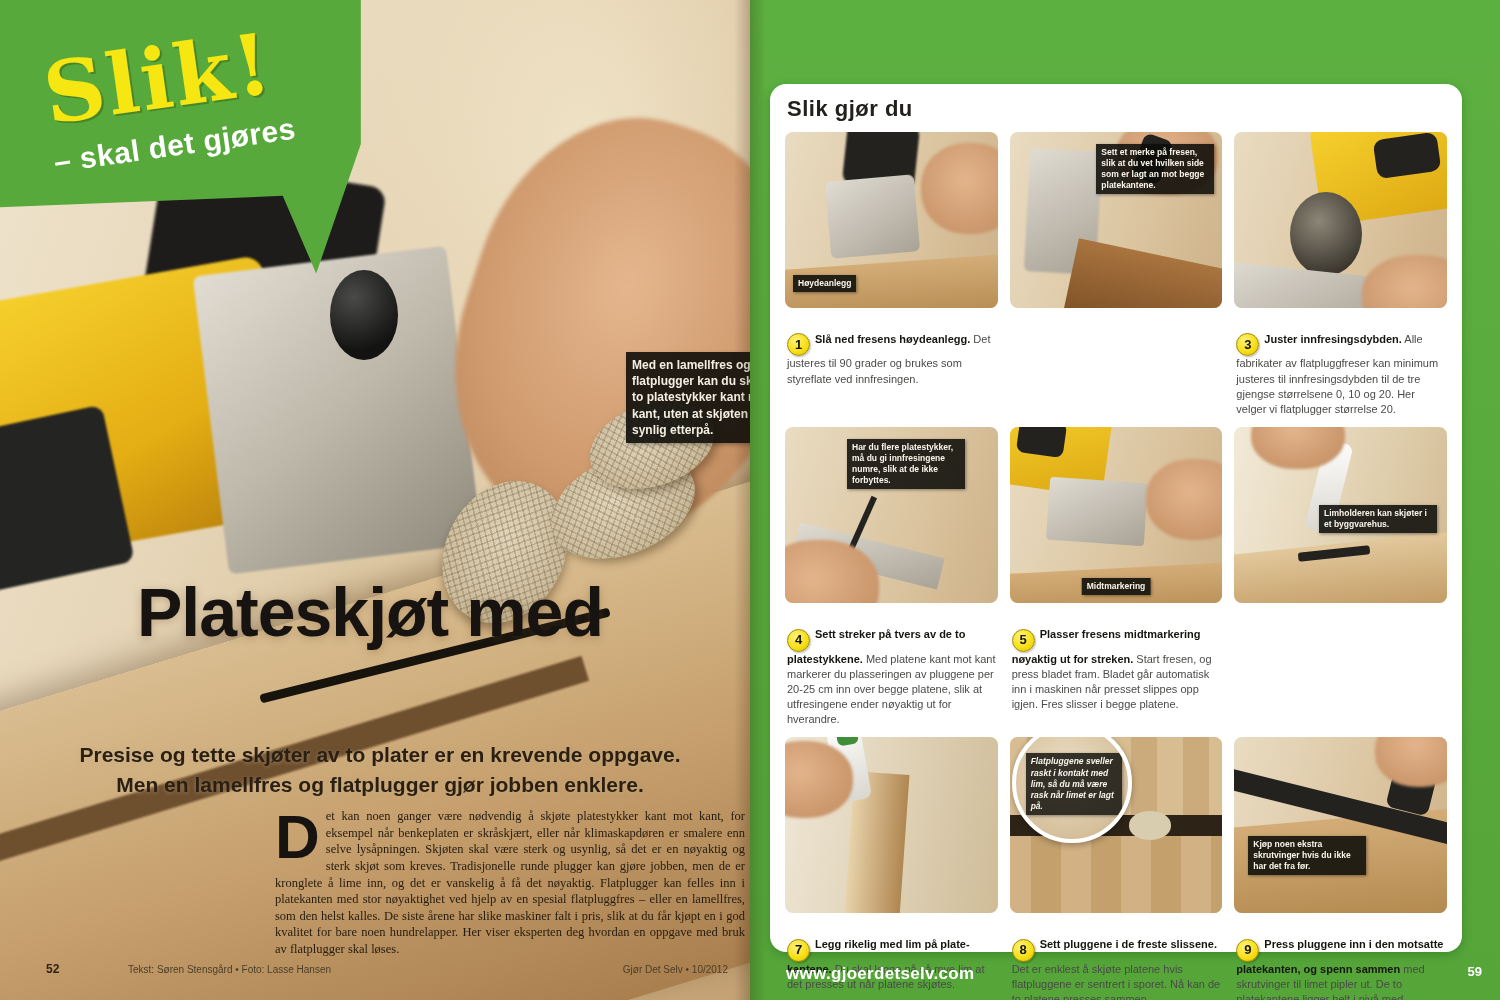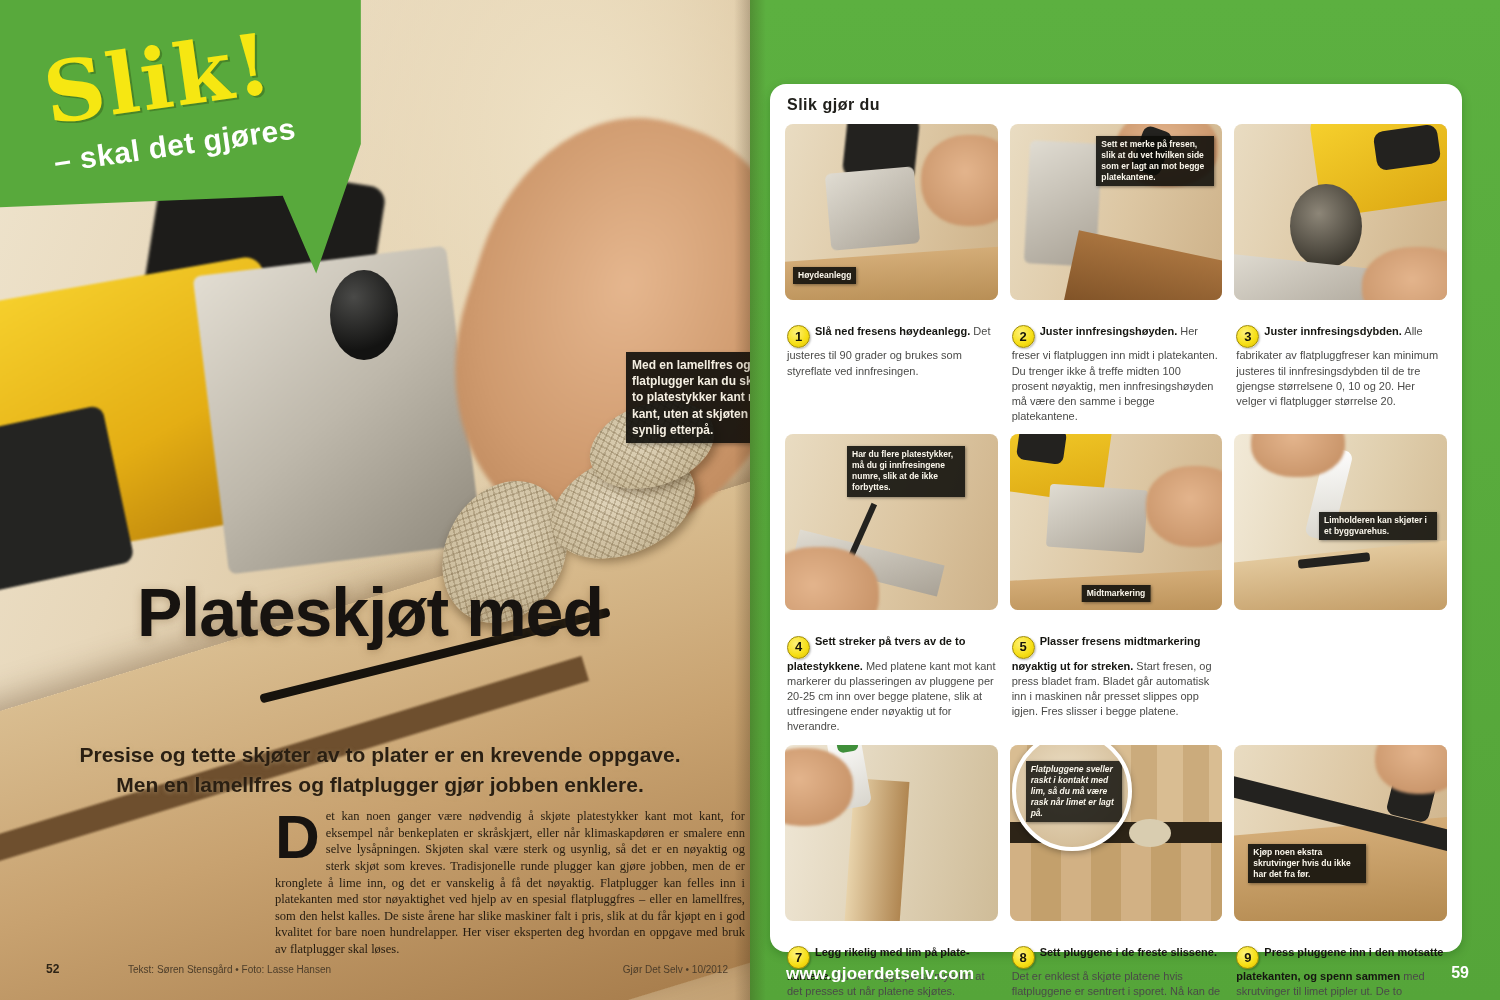--- a/index.html
+++ b/index.html
@@ -83,21 +83,21 @@
   .lp-pagenum { position:absolute; left:46px; font-weight:800; color:#2e2416; font-size:12px; }
   .lp-credits { position:absolute; left:128px; top:2px; }
   .lp-issue { position:absolute; right:22px; top:2px; }
 
   
   .page-right { position:absolute; left:750px; top:0; width:750px; height:1000px;
     background:linear-gradient(180deg,#5cb040 0%, #55a539 100%); }
   .panel { position:absolute; left:20px; top:84px; width:692px; height:868px;
     background:#ffffff; border-radius:16px; box-shadow:0 3px 10px rgba(0,60,0,.25);
     padding:10px 15px 0 15px; }
-  .panel-title { font-size:16px; font-weight:800; color:#21201c; letter-spacing:.5px; margin:2px 0 10px 2px; }
+  .panel-title { font-size:22px; font-weight:800; color:#21201c; letter-spacing:.5px; margin:2px 0 10px 2px; }
 
   .steps-grid { display:grid; grid-template-columns:repeat(3,1fr); column-gap:12px; row-gap:10px; }
   .cell {}
   .ph { position:relative; height:176px; border-radius:8px; overflow:hidden;
     background:linear-gradient(108deg,#e9dcc2 0%,#dcc6a2 55%,#cdb188 100%); }
   .ph .sh { position:absolute; }
 
   .cap { margin-top:24px; font-size:11px; line-height:1.38; color:#4a4a48; padding:0 2px; }
   .num { display:inline-flex; align-items:center; justify-content:center;
     width:23px; height:23px; border-radius:50%; margin-right:5px; vertical-align:-6px;
@@ -118,21 +118,21 @@
   .pl-ll { left:14px; bottom:38px; }
 
   .inset { position:absolute; left:2px; top:-14px; width:120px; height:120px; border-radius:50%;
     border:4px solid #ffffff; overflow:hidden;
     background:radial-gradient(circle at 45% 40%, #ecdfc6 0%, #d6c09c 70%, #bfa478 100%);
     box-shadow:0 2px 6px rgba(0,0,0,.3);font-style:italic; }
   .inset .photo-label { position:absolute; left:10px; top:26px; max-width:96px; background:rgba(12,12,9,.82); }
 
   .rp-footer { position:absolute; left:0; bottom:14px; width:750px; height:22px; color:#ffffff; }
   .rp-site { position:absolute; left:36px; font-size:17px; font-weight:800; letter-spacing:.3px; }
-  .rp-pagenum { position:absolute; right:31px; font-size:16px; font-weight:800; }
+  .rp-pagenum { position:absolute; right:18px; font-size:13px; font-weight:800; }
 
   .spine { position:absolute; left:734px; top:0; width:32px; height:1000px; pointer-events:none;
     background:linear-gradient(90deg, rgba(0,0,0,0) 0%, rgba(40,25,5,.22) 48%, rgba(0,0,0,0) 100%); }
 
   
   .t-steel { background:linear-gradient(150deg,#e0dcd2,#a9a296); }
   .t-dark  { background:#23221f; }
   .t-yellow{ background:linear-gradient(160deg,#f7d22e,#dca712); }
   .t-hand  { background:radial-gradient(ellipse at 45% 40%, #e3b48c, #c08a5e); border-radius:46%; filter:blur(1.5px); }
   .t-wood  { background:linear-gradient(180deg,#d3ac77,#b3894f); }
@@ -204,21 +204,20 @@
         </div>
 
         <div class="cell">
           <div class="ph">
             <div class="sh t-steel" style="left:8%;top:10%;width:34%;height:70%;border-radius:6px;transform:rotate(3deg);filter:blur(1px)"></div>
             <div class="sh t-hand" style="right:2%;top:-8%;width:48%;height:44%"></div>
             <div class="sh t-dark" style="right:26%;top:2%;width:14%;height:26%;border-radius:8px;transform:rotate(20deg)"></div>
             <div class="sh t-wood" style="right:-8%;bottom:-14%;width:80%;height:44%;transform:rotate(12deg);background:linear-gradient(180deg,#a9743f,#7e5126)"></div>
             <div class="photo-label pl-tr">Sett et merke på fresen, slik at du vet hvilken side som er lagt an mot begge platekantene.</div>
           </div>
-          <p class="cap"><span class="num">2</span><strong>Juster innfresingshøyden.</strong> <span>Her freser vi flatpluggen inn midt i platekanten. Du trenger ikke å treffe midten 100 prosent nøyaktig, men innfresingshøyden må være den samme i begge platekantene.</span></p>
         </div>
 
         <div class="cell">
           <div class="ph">
             <div class="sh t-yellow" style="right:-8%;top:-10%;width:70%;height:58%;border-radius:14px;transform:rotate(-8deg)"></div>
             <div class="sh t-dark" style="right:4%;top:2%;width:30%;height:22%;border-radius:10px;transform:rotate(-8deg)"></div>
             <div class="sh" style="left:26%;top:34%;width:34%;height:48%;border-radius:50%;background:radial-gradient(circle at 40% 35%, #8d8678, #3c382f 75%)"></div>
             <div class="sh t-steel" style="left:-6%;bottom:-12%;width:70%;height:34%;transform:rotate(6deg)"></div>
             <div class="sh t-hand" style="right:-12%;bottom:-16%;width:52%;height:46%"></div>
 

